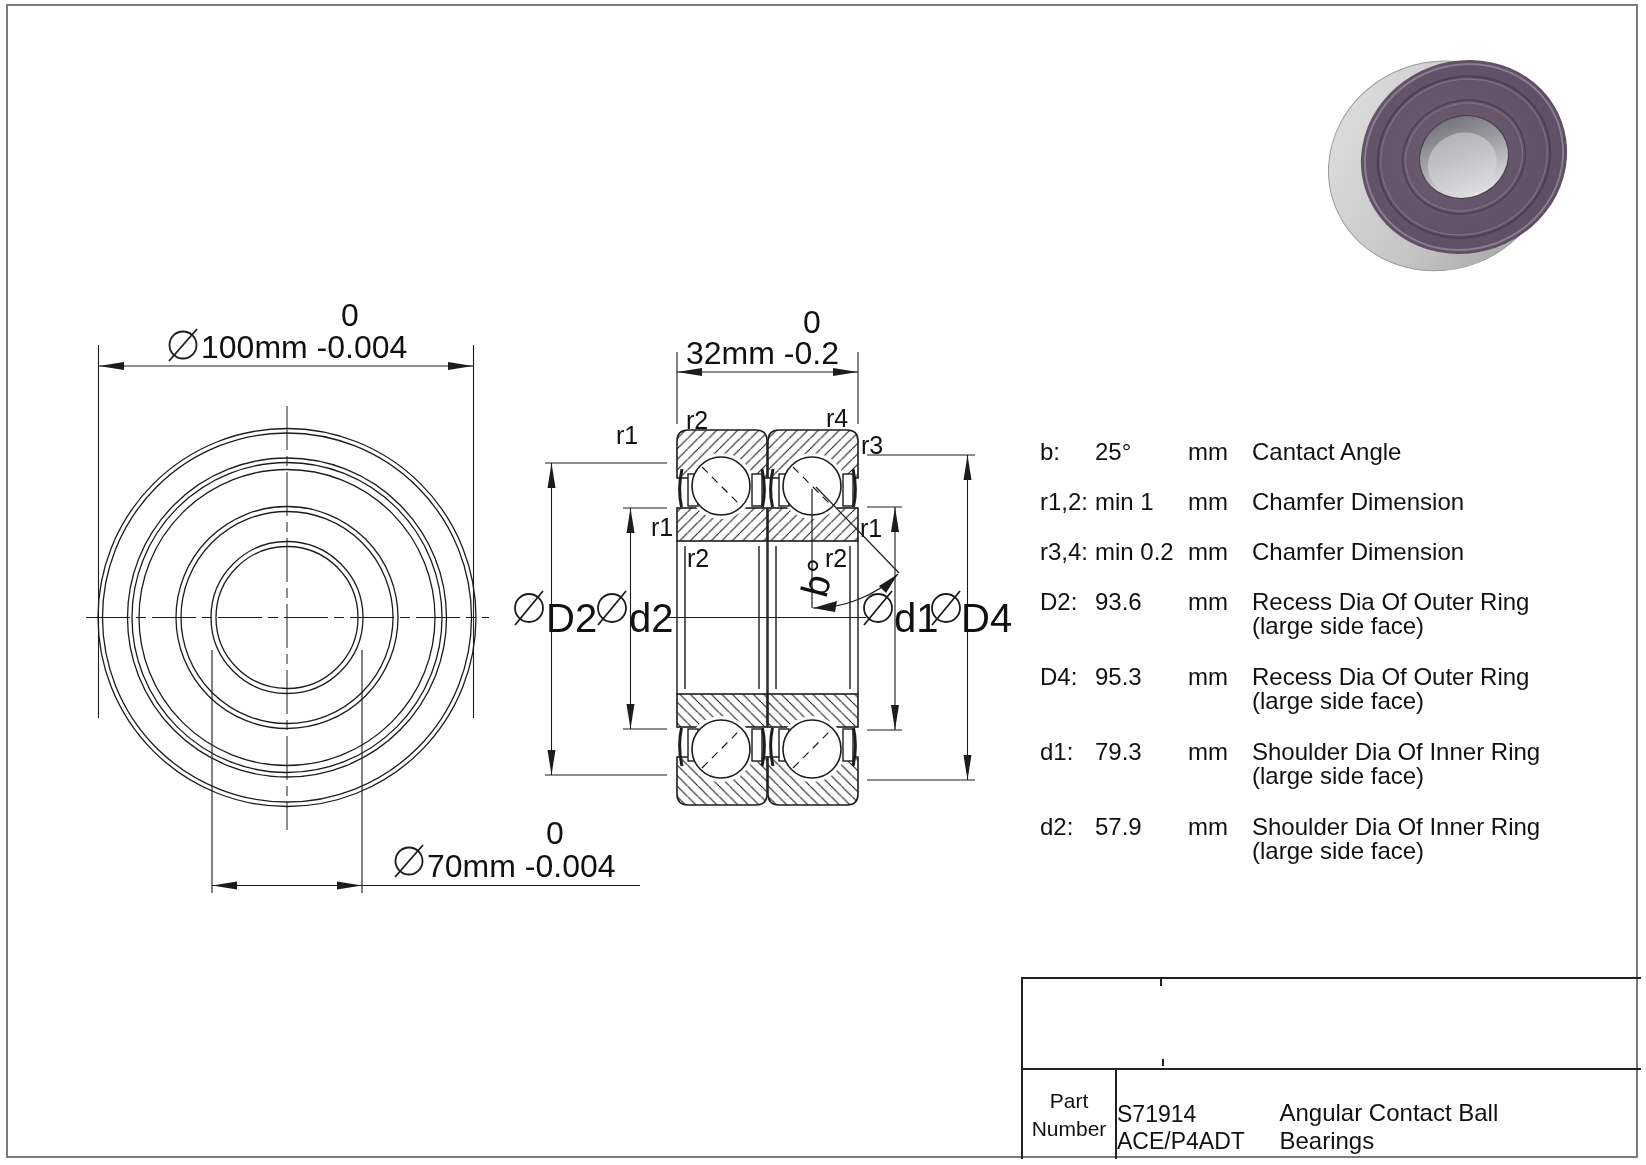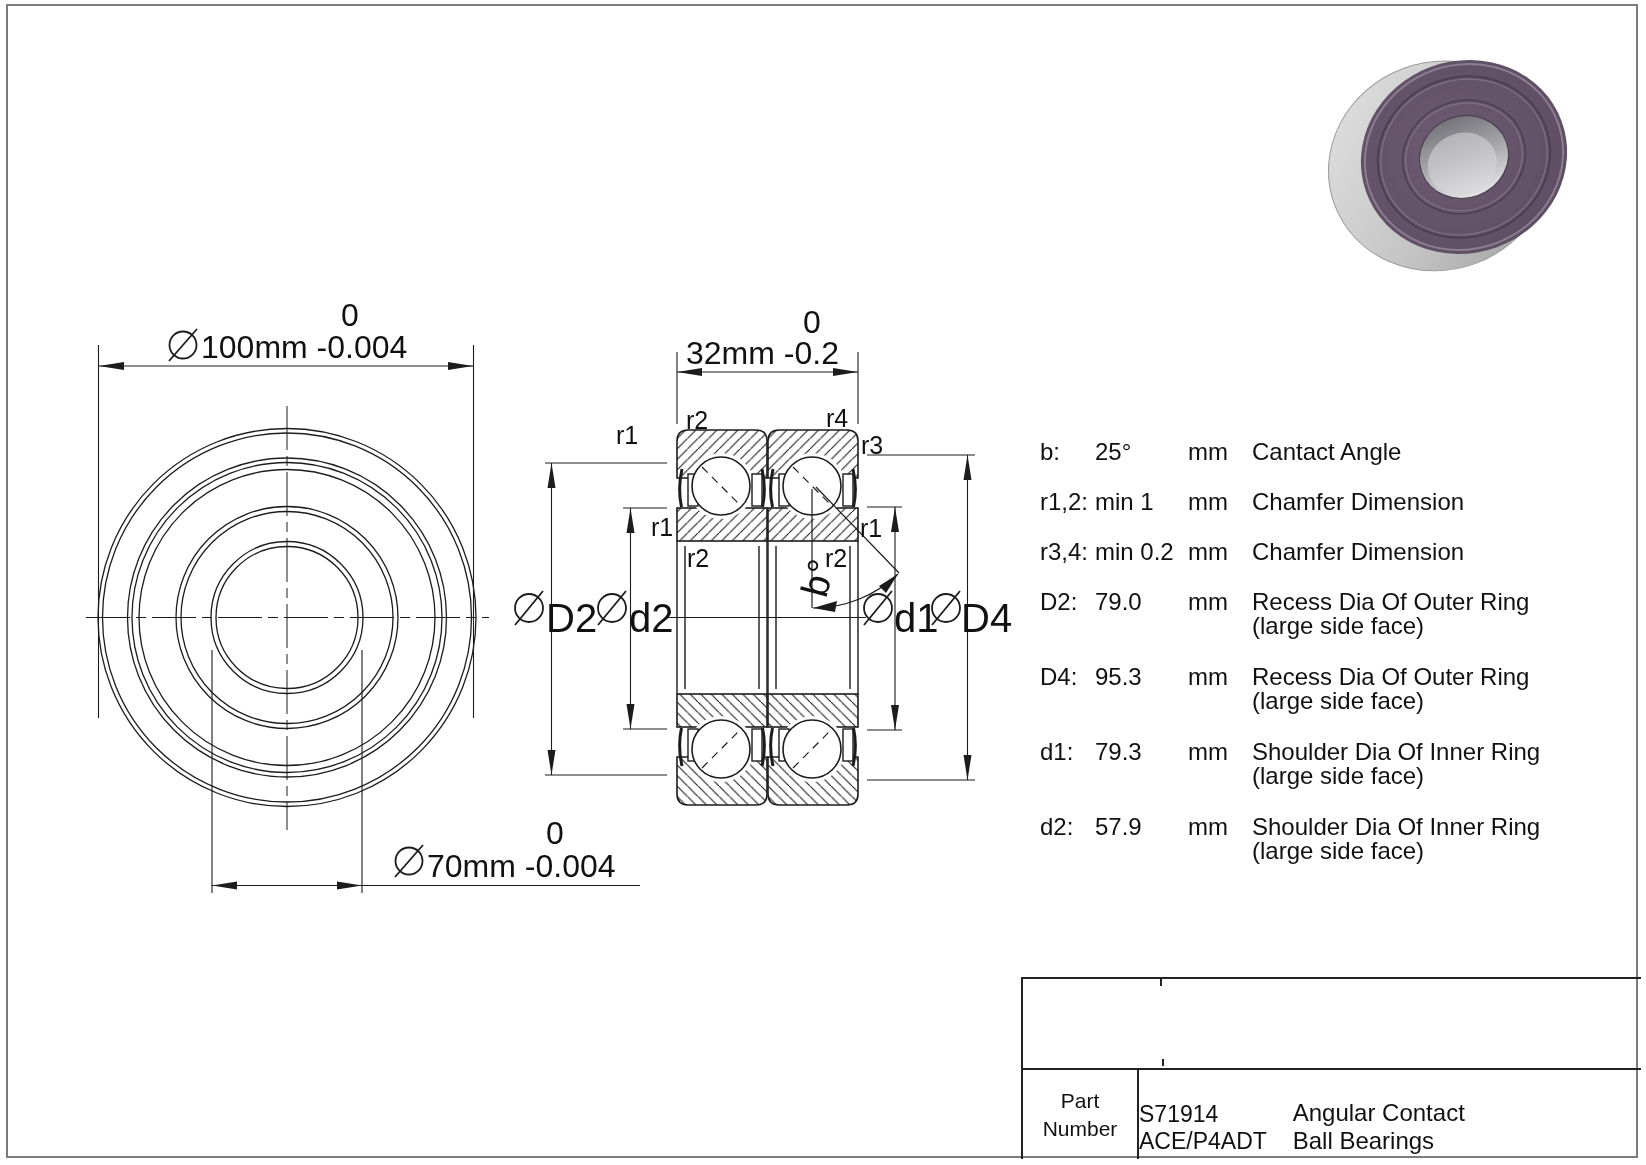--- a/index.html
+++ b/index.html
@@ -16,21 +16,21 @@
   .su{left:148px;top:0}
   .sd{left:212px;top:0}
   .sd2{left:212px;top:24px}
   
   .ftable{position:absolute;left:1021px;top:977px;width:620px;height:182px;
     border-left:2px solid #222;border-top:2px solid #222;box-sizing:border-box}
   .frow1{position:absolute;left:0;top:0;width:100%;height:89px;display:flex;
     align-items:center;justify-content:center;padding-right:108px;font-size:20px;box-sizing:border-box}
   .frow2{position:absolute;left:0;top:89px;width:100%;height:91px;border-top:2px solid #222;
     display:flex;box-sizing:border-box}
-  .fcell1{width:116px;border-right:2px solid #222;display:flex;align-items:center;
+  .fcell1{width:94px;border-right:2px solid #222;display:flex;align-items:center;
     justify-content:center;text-align:center;font-size:21px;line-height:28px;box-sizing:border-box;padding:9px 4px}
   .fcell2{flex:1;display:flex;flex-direction:row;align-items:flex-end;justify-content:center;
     padding-right:130px;gap:9px;box-sizing:border-box;position:relative;top:-4px}
   .pn{font-size:23px}
   .pt{font-size:24px}
   .tick{position:absolute;width:2px;height:7px;background:#222}
 </style>
 </head>
 <body>
 
@@ -214,21 +214,21 @@
   <span class="sd">Chamfer Dimension</span>
 </div>
 <div class="spec-row" style="top:540px">
   <span class="sp">r3,4:</span>
   <span class="sv">min 0.2</span>
   <span class="su">mm</span>
   <span class="sd">Chamfer Dimension</span>
 </div>
 <div class="spec-row" style="top:590px">
   <span class="sp">D2:</span>
-  <span class="sv">79.0</span>
+  <span class="sv">93.6</span>
   <span class="su">mm</span>
   <span class="sd">Recess Dia Of Outer Ring</span>
   <span class="sd2">(large side face)</span>
 </div>
 <div class="spec-row" style="top:665px">
   <span class="sp">D4:</span>
   <span class="sv">95.3</span>
   <span class="su">mm</span>
   <span class="sd">Recess Dia Of Outer Ring</span>
   <span class="sd2">(large side face)</span>

